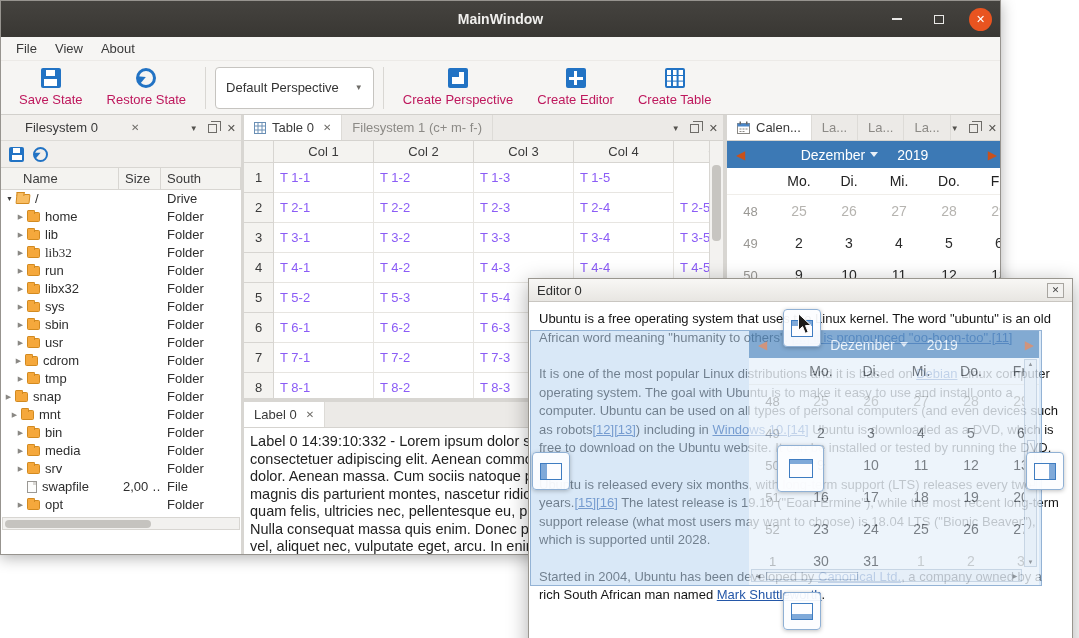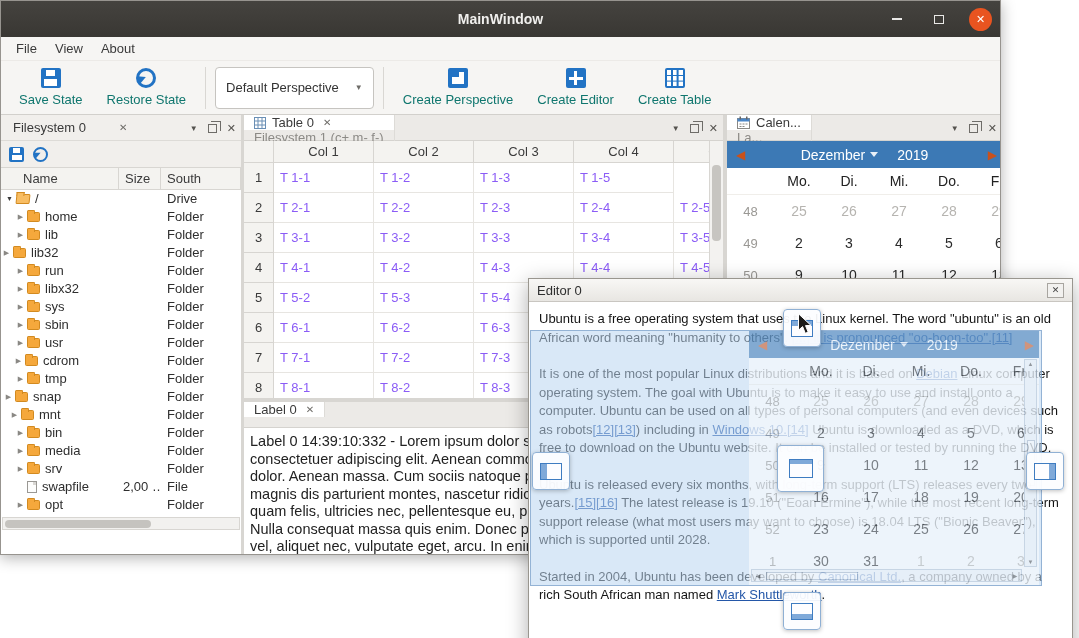--- a/index.html
+++ b/index.html
@@ -15,21 +15,21 @@
   .win-controls { position:absolute; right:8px; top:0; height:36px; display:flex; align-items:center; gap:18px; }
   .wbtn { width:24px; height:24px; display:flex; align-items:center; justify-content:center; }
   .glyph-min { display:block; width:10px; height:2px; background:#e9e8e6; }
   .glyph-max { display:block; width:10px; height:9px; border:1.5px solid #e9e8e6; }
   .btn-close { width:23px; height:23px; border-radius:50%; background:#e95420; color:#fff; display:flex; align-items:center; justify-content:center; font-size:11px; }
 
   .menubar { height:24px; background:#f6f5f3; display:flex; align-items:center; padding-left:6px; font-size:13px; color:#3a3a3a; border-bottom:1px solid #eceae7; }
   .menu-item { padding:3px 9px; }
 
   .toolbar { height:54px; background:#f6f5f3; border-bottom:1px solid #d2d0cc; display:flex; align-items:center; padding:0 8px; gap:4px; }
-  .tool-btn { display:flex; flex-direction:column; align-items:center; justify-content:center; gap:4px; padding:3px 10px; font-size:13px; color:#0f766e; }
+  .tool-btn { display:flex; flex-direction:column; align-items:center; justify-content:center; gap:4px; padding:3px 10px; font-size:13px; color:#be185d; }
   .tool-sep { width:1px; height:42px; background:#d9d7d3; margin:0 5px; }
   .combo { height:42px; min-width:142px; background:#fff; border:1px solid #c6c4c0; border-radius:4px; display:flex; align-items:center; padding:0 10px; font-size:13px; color:#333; }
   .combo-value { margin-right:16px; }
   .combo-arrow { font-size:8px; color:#6e6c68; margin-left:auto; }
 
   
   .icon-save { width:20px; height:20px; background:#2273c4; border-radius:2px; position:relative; }
   .icon-save::before { content:""; position:absolute; left:5.5px; top:2px; width:9px; height:6px; background:#fff; }
   .icon-save::after  { content:""; position:absolute; left:3.5px; top:10.5px; width:13px; height:7px; background:#fff; }
   .icon-restore { width:20px; height:20px; border:3px solid #2273c4; border-radius:50%; position:relative; }
@@ -48,21 +48,21 @@
   .icon-save-sm::after  { content:""; position:absolute; left:2.5px; top:8px; width:10px; height:5px; background:#fff; }
   .icon-restore-sm { width:15px; height:15px; border:2.5px solid #2273c4; border-radius:50%; position:relative; }
   .icon-restore-sm::before { content:""; position:absolute; left:-5px; top:0px; border:4px solid transparent; border-right:5px solid #2273c4; transform:rotate(40deg); }
 
   
   .splitter { position:absolute; top:114px; bottom:0; background:#d8d6d2; }
   .splitter.v1 { left:240px; width:3px; }
   .splitter.v2 { left:722px; width:4px; }
 
   .left-panel { position:absolute; left:0; top:114px; width:240px; bottom:0; background:#f1efec; }
-  .lp-titlebar { height:26px; display:flex; align-items:center; padding:0 12px; font-size:13px; color:#3a3a3a; border-bottom:1px solid #dddbd7; position:relative;gap:24px; }
+  .lp-titlebar { height:26px; display:flex; align-items:center; padding:0 24px; font-size:13px; color:#3a3a3a; border-bottom:1px solid #dddbd7; position:relative;gap:24px; }
   .tclose { font-size:10px; color:#6e6c68; margin-left:9px; }
   .panel-icons { position:absolute; right:5px; top:0; height:26px; display:flex; align-items:center; gap:10px; }
   .chev { font-size:8px; color:#55534f; }
   .pclose { font-size:11px; color:#55534f; }
   .icon-float { width:9px; height:9px; border:1px solid #6e6c68; position:relative; background:transparent; }
   .icon-float::before { content:""; position:absolute; left:2px; top:-4px; width:9px; height:9px; border-top:1px solid #6e6c68; border-right:1px solid #6e6c68; }
   .lp-toolbar { height:26px; display:flex; align-items:center; gap:9px; padding:0 8px; }
 
   .fs-area { position:absolute; top:52px; left:0; right:0; bottom:0; background:#fff; overflow:hidden; border-top:1px solid #d8d6d2; }
   .fs-header { display:grid; grid-template-columns:118px 42px 1fr; height:22px; background:#f4f3f0; border-bottom:1px solid #d8d6d2; }
@@ -79,21 +79,21 @@
   .ico-folder::before { content:""; position:absolute; left:-1px; top:-3.5px; width:6px; height:3px; background:#f5a83c; border:1px solid #d28a20; border-bottom:none; border-radius:1.5px 1.5px 0 0; }
   .ico-folder-open { width:14px; height:10px; background:#f8bd63; border:1px solid #d28a20; border-radius:1.5px; position:relative; transform:skewX(-6deg); }
   .ico-folder-open::before { content:""; position:absolute; left:-1px; top:-3.5px; width:6px; height:3px; background:#f8bd63; border:1px solid #d28a20; border-bottom:none; }
   .ico-file { width:10px; height:12px; background:#fdfdfc; border:1px solid #9a9894; position:relative; }
   .ico-file::before { content:""; position:absolute; right:0; top:0; width:3px; height:3px; background:#d8d6d2; }
   .fs-hscroll { position:absolute; left:1px; right:1px; top:349px; height:13px; background:#f2f1ef; border:1px solid #d8d6d2; }
   .fs-thumb { position:absolute; left:2px; top:2px; width:146px; height:8px; background:#c5c3bf; border-radius:4px; }
 
   
   .tabbar { position:relative; height:26px; background:#eceae7; border-bottom:1px solid #d5d3cf; display:flex; align-items:stretch; }
-  .tabs { display:flex;flex-direction:column; }
+  .tabs { display:flex; }
   .dock-tab { display:flex; align-items:center; gap:6px; padding:0 10px; font-size:13px; color:#8c8a86; border-right:1px solid #dddbd7; white-space:nowrap; }
   .dock-tab.active { background:#fff; color:#3a3a3a; }
   .tabclose { font-size:10px; color:#6e6c68; margin-left:3px; }
   .tabicon { display:inline-flex; }
 
   
   .center-panel { position:absolute; left:243px; top:114px; width:479px; bottom:0; background:#f1efec; }
   .table0 { position:absolute; left:0; right:0; top:26px; height:257px; background:#fff; overflow:hidden; }
   .t0-headrow { display:flex; height:22px; }
   .t0-corner { width:30px; flex:none; background:#f4f3f0; border-right:1px solid #d7d5d1; border-bottom:1px solid #d7d5d1; }
@@ -259,21 +259,21 @@
             <div class="fs-row">
               <div class="fs-cell name" style="padding-left: 14px;">
                 <span class="tree-arrow collapsed">▶</span>
                 <span class="ico ico-folder"></span>
                 <span class="fs-name">lib</span>
               </div>
               <div class="fs-cell size"></div>
               <div class="fs-cell type">Folder</div>
             </div>
             <div class="fs-row">
-              <div class="fs-cell name" style="">
+              <div class="fs-cell name" style="padding-left: 14px; font-family: Liberation Serif, serif;">
                 <span class="tree-arrow collapsed">▶</span>
                 <span class="ico ico-folder"></span>
                 <span class="fs-name">lib32</span>
               </div>
               <div class="fs-cell size"></div>
               <div class="fs-cell type">Folder</div>
             </div>
             <div class="fs-row">
               <div class="fs-cell name" style="padding-left: 14px;">
                 <span class="tree-arrow collapsed">▶</span>

